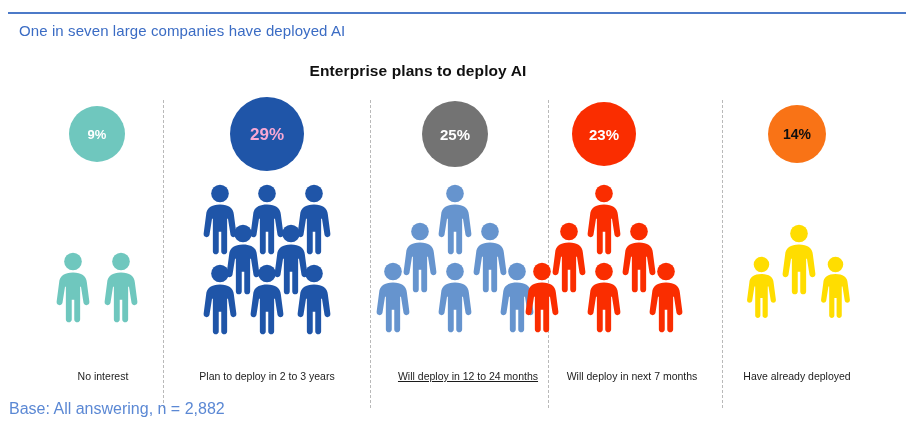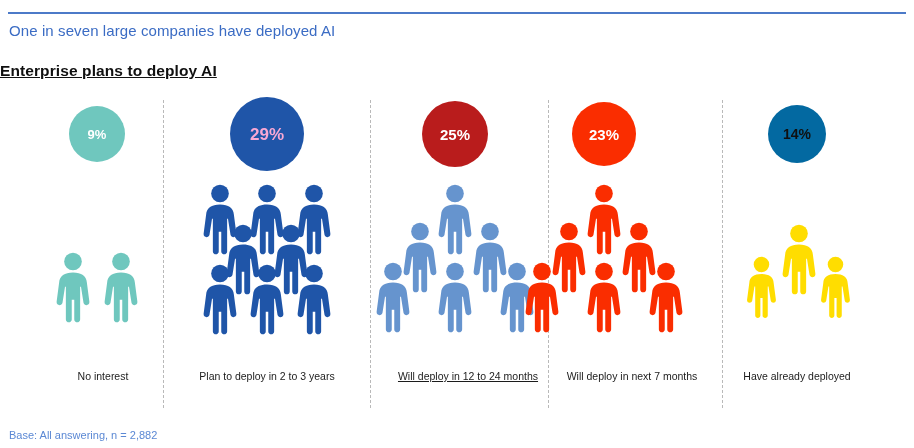--- a/index.html
+++ b/index.html
@@ -22,41 +22,40 @@
     left: 8px;
     top: 12px;
     width: 898px;
     height: 2px;
     background: #4C7AC8;
   }
 
   
   #headline {
     position: absolute;
-    left: 9px;
+    left: 19px;
     top: 22px;
     font-size: 15px;
     font-weight: 400;
     color: #3B6CC4;
     letter-spacing: 0.1px;
     white-space: nowrap;
   }
 
   
   #chart-title {
     position: absolute;
     left: 0;
     top: 62px;
     width: 836px;
-    text-align: left;
+    text-align: center;
     font-size: 15.5px;
     font-weight: bold;
     color: #101010;
     letter-spacing: 0.1px;
-    text-decoration: underline;
   }
 
   
   #plot {
     position: absolute;
     left: 0;
     top: 96px;
     width: 914px;
     height: 300px;
   }
@@ -107,23 +106,23 @@
     font-size: 10.5px;
     color: #1c1c1c;
     white-space: nowrap;
     transform: translateX(-50%);
   }
 
   
   #footnotes {
     position: absolute;
     left: 9px;
-    top: 428px;
+    top: 401px;
     color: #5B88D4;
-    font-size: 11px;
+    font-size: 16px;
     line-height: 15.5px;
   }
   #footnotes div { white-space: nowrap; }
 </style>
 </head>
 <body>
 
 <div id="top-rule"></div>
 
 <div id="headline">One in seven large companies have deployed AI</div>
@@ -184,21 +183,21 @@
           <circle cx="50" cy="22" r="21" fill="#1F55A8"></circle>
           <path d="M50 48 C30 48 18 56 17 72 L11 118 C10 127 23 129 25 120 L31 82 L33 82 L33 160 C33 169 47 169 47 160 L47 113 L53 113 L53 160 C53 169 67 169 67 160 L67 82 L69 82 L75 120 C77 129 90 127 89 118 L83 72 C82 56 70 48 50 48 Z" fill="#1F55A8"></path>
         </svg>
         <svg viewBox="0 0 100 170" width="42" height="72" class="person" style="left: 136px; top: 168px;">
           <circle cx="50" cy="22" r="21" fill="#1F55A8"></circle>
           <path d="M50 48 C30 48 18 56 17 72 L11 118 C10 127 23 129 25 120 L31 82 L33 82 L33 160 C33 169 47 169 47 160 L47 113 L53 113 L53 160 C53 169 67 169 67 160 L67 82 L69 82 L75 120 C77 129 90 127 89 118 L83 72 C82 56 70 48 50 48 Z" fill="#1F55A8"></path>
         </svg>
       </div>
     </div>
     <div class="group" style="left: 345px; width: 220px;">
-      <div class="bubble" style="width: 66px; height: 66px; left: 77px; top: 5px; background: #b91c1c; color: rgb(255, 255, 255); font-size: 15px;">
+      <div class="bubble" style="width: 66px; height: 66px; left: 77px; top: 5px; background: #737373; color: rgb(255, 255, 255); font-size: 15px;">
         <span>25%</span>
       </div>
       <div class="people">
         <svg viewBox="0 0 100 170" width="42" height="72" class="person" style="left: 89px; top: 88px;">
           <circle cx="50" cy="22" r="21" fill="#6694CE"></circle>
           <path d="M50 48 C30 48 18 56 17 72 L11 118 C10 127 23 129 25 120 L31 82 L33 82 L33 160 C33 169 47 169 47 160 L47 113 L53 113 L53 160 C53 169 67 169 67 160 L67 82 L69 82 L75 120 C77 129 90 127 89 118 L83 72 C82 56 70 48 50 48 Z" fill="#6694CE"></path>
         </svg>
         <svg viewBox="0 0 100 170" width="42" height="72" class="person" style="left: 54px; top: 126px;">
           <circle cx="50" cy="22" r="21" fill="#6694CE"></circle>
           <path d="M50 48 C30 48 18 56 17 72 L11 118 C10 127 23 129 25 120 L31 82 L33 82 L33 160 C33 169 47 169 47 160 L47 113 L53 113 L53 160 C53 169 67 169 67 160 L67 82 L69 82 L75 120 C77 129 90 127 89 118 L83 72 C82 56 70 48 50 48 Z" fill="#6694CE"></path>
@@ -246,21 +245,21 @@
           <circle cx="50" cy="22" r="21" fill="#FA2D00"></circle>
           <path d="M50 48 C30 48 18 56 17 72 L11 118 C10 127 23 129 25 120 L31 82 L33 82 L33 160 C33 169 47 169 47 160 L47 113 L53 113 L53 160 C53 169 67 169 67 160 L67 82 L69 82 L75 120 C77 129 90 127 89 118 L83 72 C82 56 70 48 50 48 Z" fill="#FA2D00"></path>
         </svg>
         <svg viewBox="0 0 100 170" width="42" height="72" class="person" style="left: 151px; top: 166px;">
           <circle cx="50" cy="22" r="21" fill="#FA2D00"></circle>
           <path d="M50 48 C30 48 18 56 17 72 L11 118 C10 127 23 129 25 120 L31 82 L33 82 L33 160 C33 169 47 169 47 160 L47 113 L53 113 L53 160 C53 169 67 169 67 160 L67 82 L69 82 L75 120 C77 129 90 127 89 118 L83 72 C82 56 70 48 50 48 Z" fill="#FA2D00"></path>
         </svg>
       </div>
     </div>
     <div class="group" style="left: 687px; width: 220px;">
-      <div class="bubble" style="width: 58px; height: 58px; left: 81px; top: 9px; background: #0369a1; color: rgb(16, 16, 16); font-size: 14px;">
+      <div class="bubble" style="width: 58px; height: 58px; left: 81px; top: 9px; background: #f97316; color: rgb(16, 16, 16); font-size: 14px;">
         <span>14%</span>
       </div>
       <div class="people">
         <svg viewBox="0 0 100 170" width="42" height="72" class="person" style="left: 91px; top: 128px;">
           <circle cx="50" cy="22" r="21" fill="#FFDD00"></circle>
           <path d="M50 48 C30 48 18 56 17 72 L11 118 C10 127 23 129 25 120 L31 82 L33 82 L33 160 C33 169 47 169 47 160 L47 113 L53 113 L53 160 C53 169 67 169 67 160 L67 82 L69 82 L75 120 C77 129 90 127 89 118 L83 72 C82 56 70 48 50 48 Z" fill="#FFDD00"></path>
         </svg>
         <svg viewBox="0 0 100 170" width="36.96" height="63.36" class="person" style="left: 55.52px; top: 160px;">
           <circle cx="50" cy="22" r="21" fill="#FFDD00"></circle>
           <path d="M50 48 C30 48 18 56 17 72 L11 118 C10 127 23 129 25 120 L31 82 L33 82 L33 160 C33 169 47 169 47 160 L47 113 L53 113 L53 160 C53 169 67 169 67 160 L67 82 L69 82 L75 120 C77 129 90 127 89 118 L83 72 C82 56 70 48 50 48 Z" fill="#FFDD00"></path>

